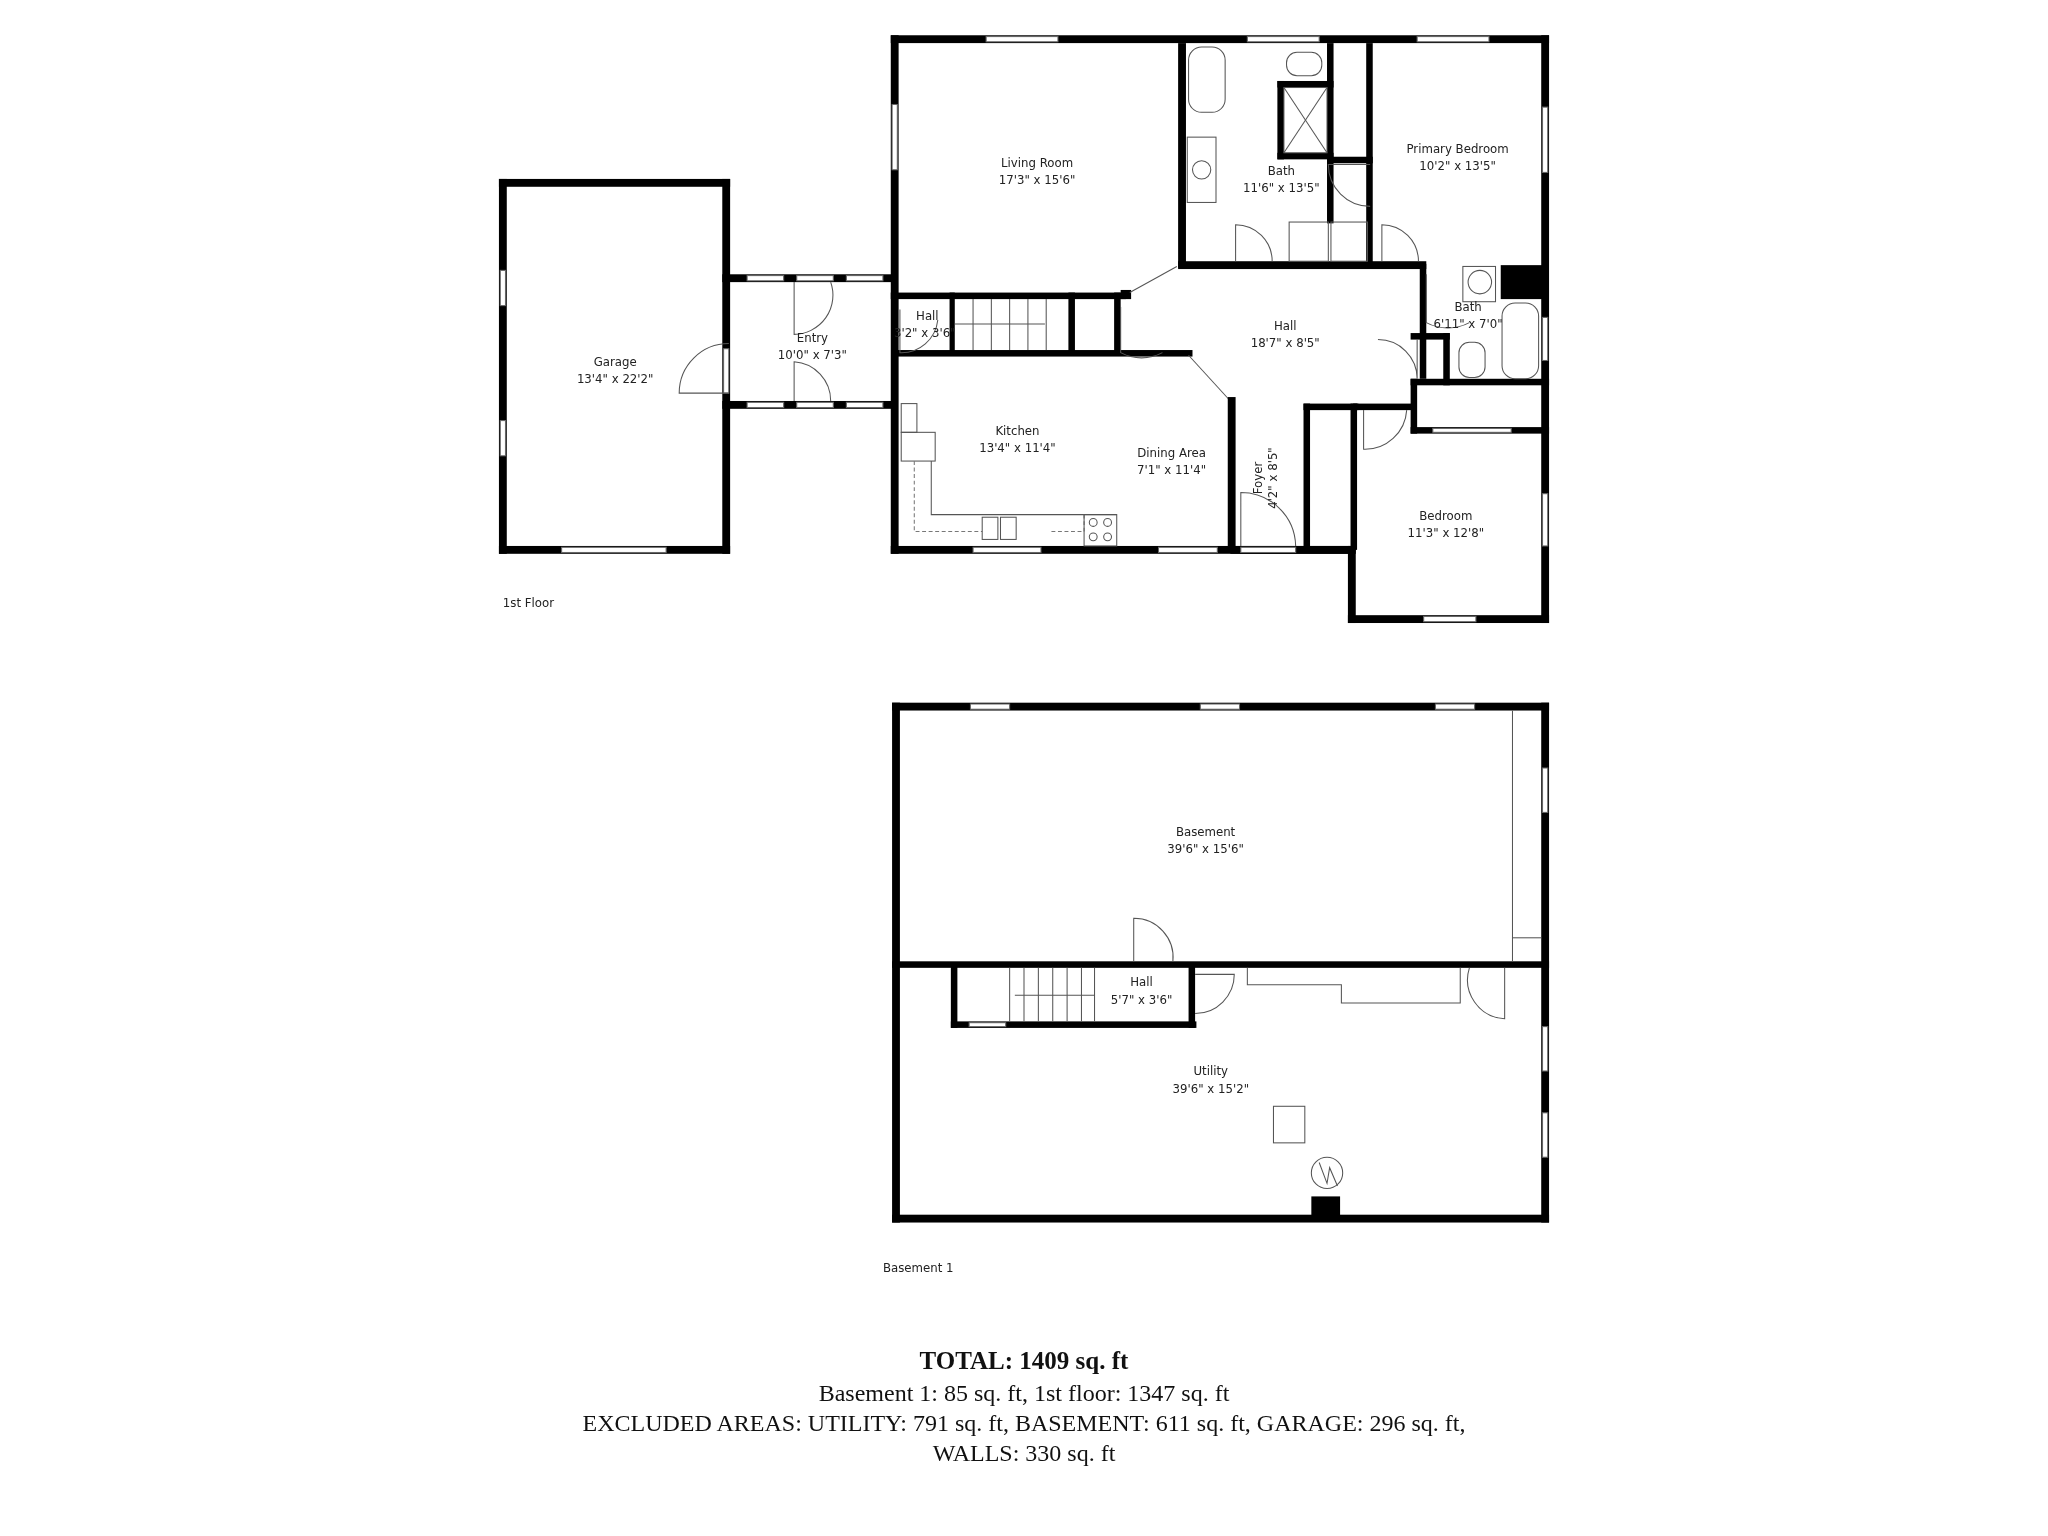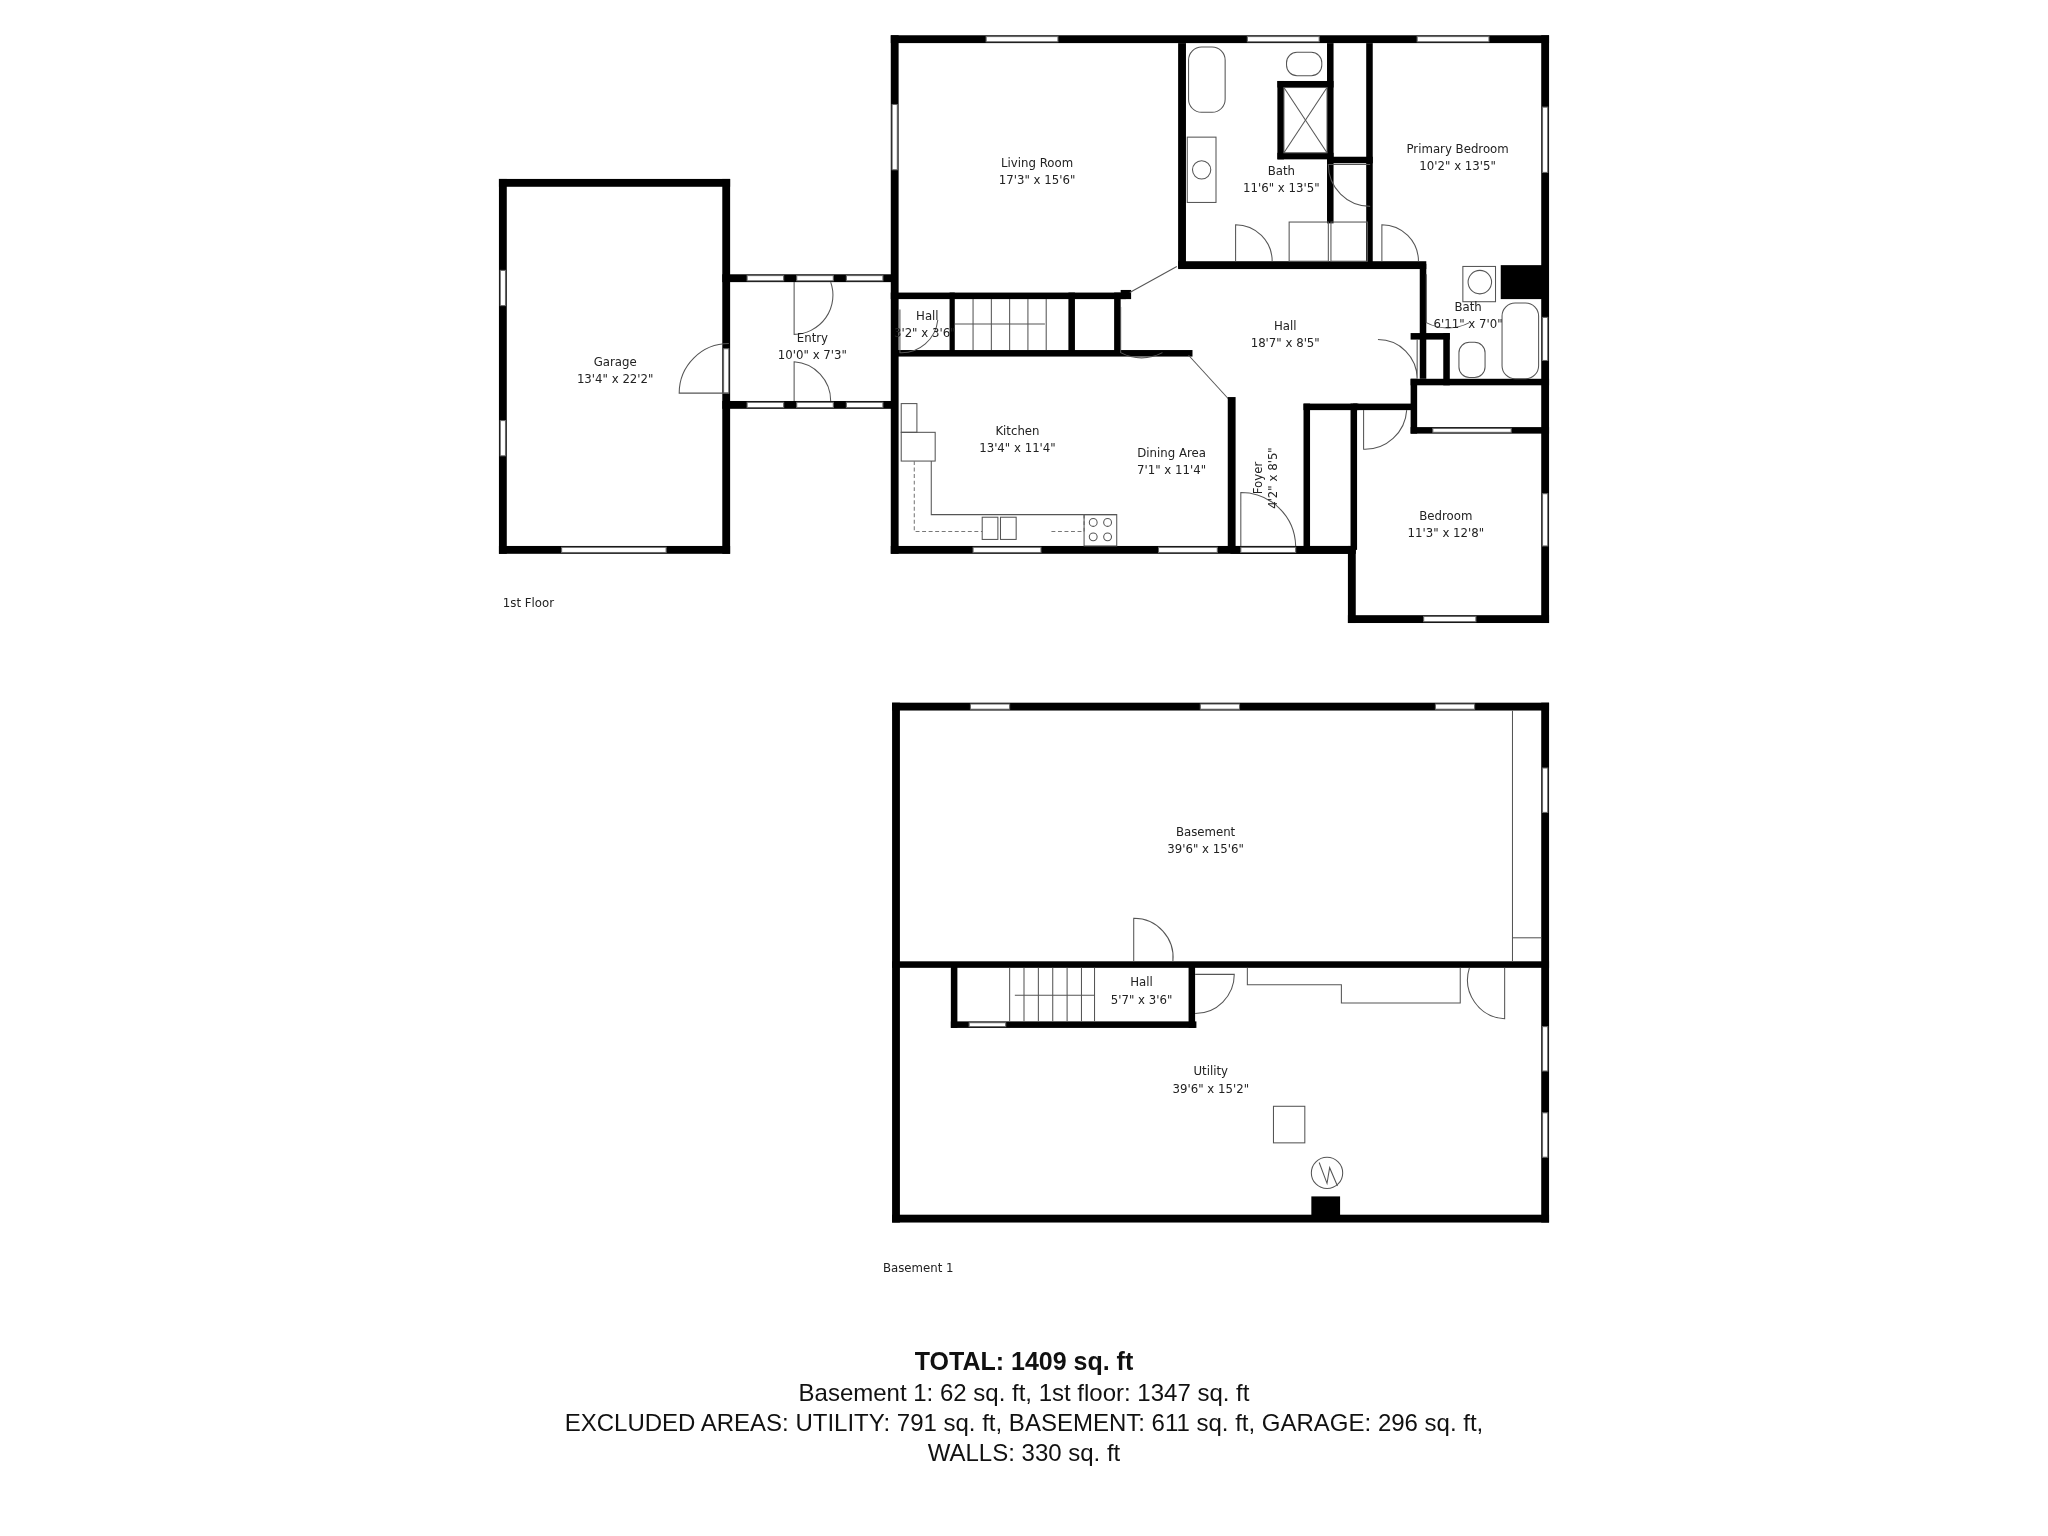--- a/index.html
+++ b/index.html
@@ -4,21 +4,21 @@
 <style>
   html, body { margin:0; padding:0; background:#ffffff; }
   body { width:2048px; height:1536px; position:relative; overflow:hidden; font-family:"Liberation Sans", sans-serif; }
   svg#plan { position:absolute; left:0; top:0; }
   .room-name, .room-dim { font-family:"DejaVu Sans", sans-serif; font-size:9px; fill:#222; text-anchor:middle; }
   .floor-label { font-family:"DejaVu Sans", sans-serif; font-size:9px; fill:#222; }
   .wall { fill:#000; }
   .thin { fill:none; stroke:#555; stroke-width:0.8; }
   .dash { fill:none; stroke:#777; stroke-width:0.8; stroke-dasharray:3 2; }
   .win { fill:#fff; stroke:#666; stroke-width:0.8; }
-  #summary { position:absolute; left:0; width:2048px; top:1344px; text-align:center; color:#111; font-family:Liberation Sans, sans-serif; }
+  #summary { position:absolute; left:0; width:2048px; top:1344px; text-align:center; color:#111; font-family:Liberation Serif, serif; }
   #summary .total { font-size:25px; font-weight:bold; line-height:34px; }
   #summary .line { font-size:24px; line-height:30px; }
   #summary .footer { font-size:12px; margin-top:24px; }
 </style>
 </head>
 <body>
 
 <svg id="plan" width="2048" height="1536" viewBox="0 0 1568 1176" xmlns="http://www.w3.org/2000/svg">
 
   <g>
@@ -253,16 +253,16 @@
     <text class="room-dim" x="874" y="769">5'7" x 3'6"</text>
     <text class="room-name" x="927" y="823">Utility</text>
     <text class="room-dim" x="927" y="837">39'6" x 15'2"</text>
 
     <text class="floor-label" x="676" y="974">Basement 1</text>
   </g>
 </svg>
 
 <div id="summary">
   <div class="total">TOTAL: 1409 sq. ft</div>
-  <div class="line">Basement 1: 62 sq. ft, 1st floor: 1347 sq. ft</div>
+  <div class="line">Basement 1: 85 sq. ft, 1st floor: 1347 sq. ft</div>
   <div class="line">EXCLUDED AREAS: UTILITY: 791 sq. ft, BASEMENT: 611 sq. ft, GARAGE: 296 sq. ft,</div>
   <div class="line">WALLS: 330 sq. ft</div>
 </div>
 
 </body></html>

